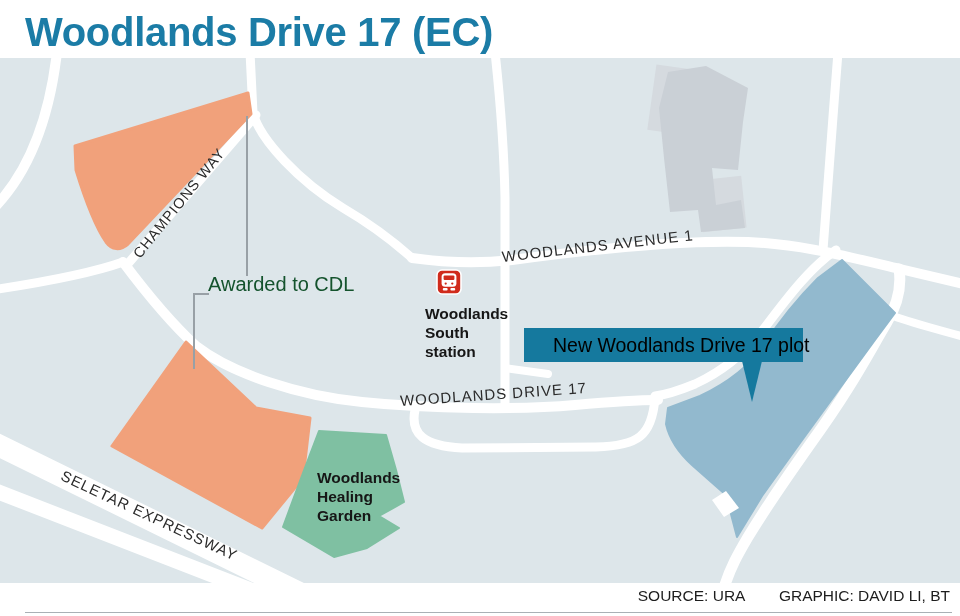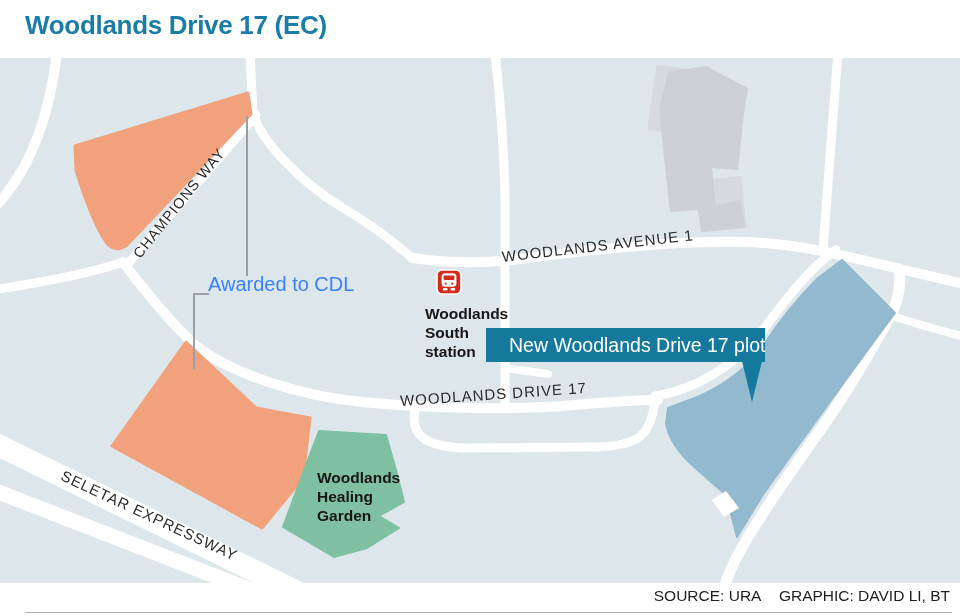--- a/index.html
+++ b/index.html
@@ -1,37 +1,37 @@
 <!DOCTYPE html>
 <html><head>
 <meta charset="utf-8">
 <style>
   html,body{margin:0;padding:0;background:#fff;}
   .page{position:relative;width:960px;height:616px;background:#ffffff;overflow:hidden;
         font-family:"Liberation Sans", sans-serif;}
-  .title{position:absolute;left:25px;top:10px;font-size:26px;font-weight:700;
+  .title{position:absolute;left:25px;top:10px;font-size:40px;font-weight:700;
          color:#1b7ca6;letter-spacing:-0.3px;}
   .map{position:absolute;left:0;top:58px;width:960px;height:525px;}
   .map svg.base{position:absolute;left:0;top:0;}
   .maplabel{position:absolute;color:#2b2b2b;font-size:14.5px;letter-spacing:1px;
             white-space:nowrap;}
   .blocklabel{position:absolute;color:#161616;font-weight:700;font-size:15.5px;
               line-height:19px;white-space:pre-line;}
-  .awarded{position:absolute;left:208px;top:215px;font-size:20px;color:#3b82f6;
+  .awarded{position:absolute;left:208px;top:215px;font-size:20px;color:#14532d;
            font-weight:400;white-space:nowrap;}
   .leader{position:absolute;background:#98a0a6;}
-  .callout{position:absolute;left:486px;top:270px;width:279px;height:34px;
-           background:#15799e;color:#ffffff;font-size:19.5px;line-height:34px;
-           padding-left:23px;box-sizing:border-box;white-space:nowrap;}
+  .callout{position:absolute;left:524px;top:270px;width:279px;height:34px;
+           background:#15799e;color:#000000;font-size:19.5px;line-height:34px;
+           padding-left:29px;box-sizing:border-box;white-space:nowrap;}
   .callout-pointer{position:absolute;left:742px;top:303px;width:0;height:0;
            border-left:10px solid transparent;border-right:10px solid transparent;
            border-top:41px solid #15799e;}
   .mrt{position:absolute;left:436px;top:211px;width:26px;height:26px;}
   .source{position:absolute;right:10px;top:587px;font-size:15.5px;color:#1d1d1d;}
-  .source span{margin-left:14px;}
+  .source span{margin-left:30px;}
   .source span:first-child{margin-left:0;}
   .rule{position:absolute;left:25px;right:8px;top:612px;height:1px;background:#a9b0b5;}
   .rot{transform-origin:0 50%;}
 </style>
 </head>
 <body>
 
 <div class="page">
 
   <div class="title">Woodlands Drive 17 (EC)</div>

